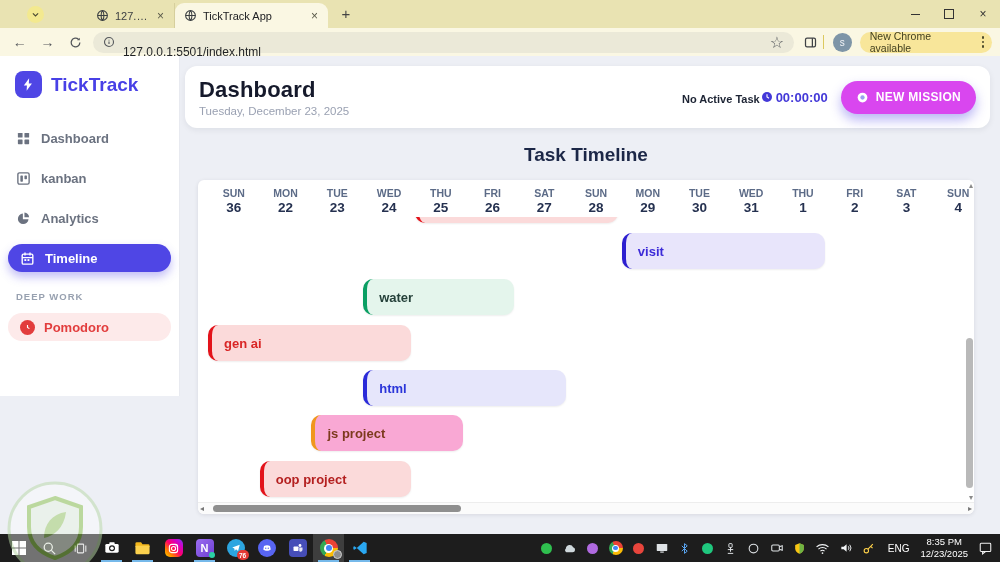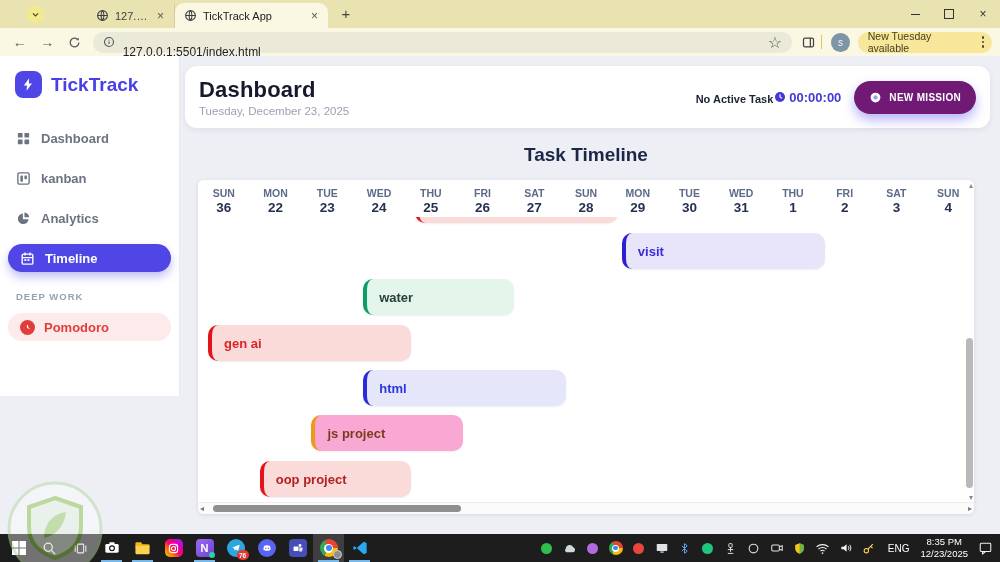--- a/index.html
+++ b/index.html
@@ -61,28 +61,28 @@
   .main{position:relative;flex:1;background:#edeff5;}
   .header-card{position:absolute;left:5px;top:10px;width:805px;height:62px;background:#fff;
     border-radius:12px;box-shadow:0 2px 6px rgba(15,23,42,.07);display:flex;align-items:center;
     padding:0 14px;box-sizing:border-box;}
   .h-title{margin:0;font-size:22px;font-weight:800;color:#15192b;letter-spacing:.2px;}
   .h-date{margin-top:2px;font-size:11.5px;color:#9aa1b2;}
   .header-right{margin-left:auto;display:flex;align-items:center;gap:13px;}
   .status-col{display:flex;flex-direction:row;align-items:flex-end;gap:1px;}
   .status-label{font-size:11px;font-weight:700;color:#1c2333;}
   .timer{display:flex;align-items:center;gap:3px;color:#4338d8;font-weight:800;font-size:13px;}
-  .btn-mission{height:33px;padding:0 15px;background:#701a75;border:none;border-radius:17px;color:#fff;
-    font-size:10px;font-weight:800;display:flex;align-items:center;gap:7px;letter-spacing:.3px;
+  .btn-mission{height:33px;padding:0 15px;background:#d946ef;border:none;border-radius:17px;color:#fff;
+    font-size:12px;font-weight:800;display:flex;align-items:center;gap:7px;letter-spacing:.3px;
     box-shadow:0 6px 12px rgba(79,70,229,.4);font-family:inherit;}
   .tl-title{position:absolute;top:88px;left:18px;width:776px;text-align:center;margin:0;
     font-size:19px;font-weight:800;color:#1c2747;}
   .tl-card{position:absolute;left:18px;top:124px;width:776px;height:334px;background:#fff;
     border-radius:6px;overflow:hidden;box-shadow:0 1px 4px rgba(15,23,42,.1);}
-  .dates{position:absolute;z-index:2;top:0;left:0;width:776px;height:37px;background:#fff;
+  .dates{position:absolute;z-index:2;top:0;left:10px;width:776px;height:37px;background:#fff;
     display:grid;grid-template-columns:repeat(15,1fr);padding-top:7px;box-sizing:border-box;}
   .day{text-align:center;line-height:1.2;}
   .dow{display:block;font-size:10.5px;font-weight:700;color:#5c6b87;}
   .num{display:block;font-size:13.5px;font-weight:800;color:#253150;}
   .bars{position:absolute;z-index:1;left:0;top:0;right:0;bottom:0;}
   .bar{position:absolute;height:36px;border-radius:10px;border-left:4px solid;box-sizing:border-box;
     display:flex;align-items:center;padding-left:12px;font-size:13px;font-weight:700;
     box-shadow:0 1px 2px rgba(0,0,0,.07);}
   .vsb-up{position:absolute;z-index:3;top:1px;right:1px;font-size:8px;color:#8a8a8a;}
   .vsb-down{position:absolute;z-index:3;bottom:12px;right:1px;font-size:8px;color:#8a8a8a;}
@@ -196,21 +196,21 @@
       </div>
       <span class="ab-ic" style="margin-left:9px">
         <svg width="15" height="15" viewBox="0 0 24 24">
             <rect x="4" y="5" width="16" height="14" rx="2.5" fill="none" stroke="#3f4245" stroke-width="2"></rect>
             <line x1="15" y1="5" x2="15" y2="19" stroke="#3f4245" stroke-width="2"></line>
           </svg>
       </span>
       <span class="sep"></span>
       <span class="avatar">s</span>
       <div class="chrome-pill">
-        <span>New Tuesday available</span>
+        <span>New Chrome available</span>
         <span class="menu-dots">
             <i></i>
             <i></i>
             <i></i>
           </span>
       </div>
     </div>
   </div>
 
   <div class="app">

